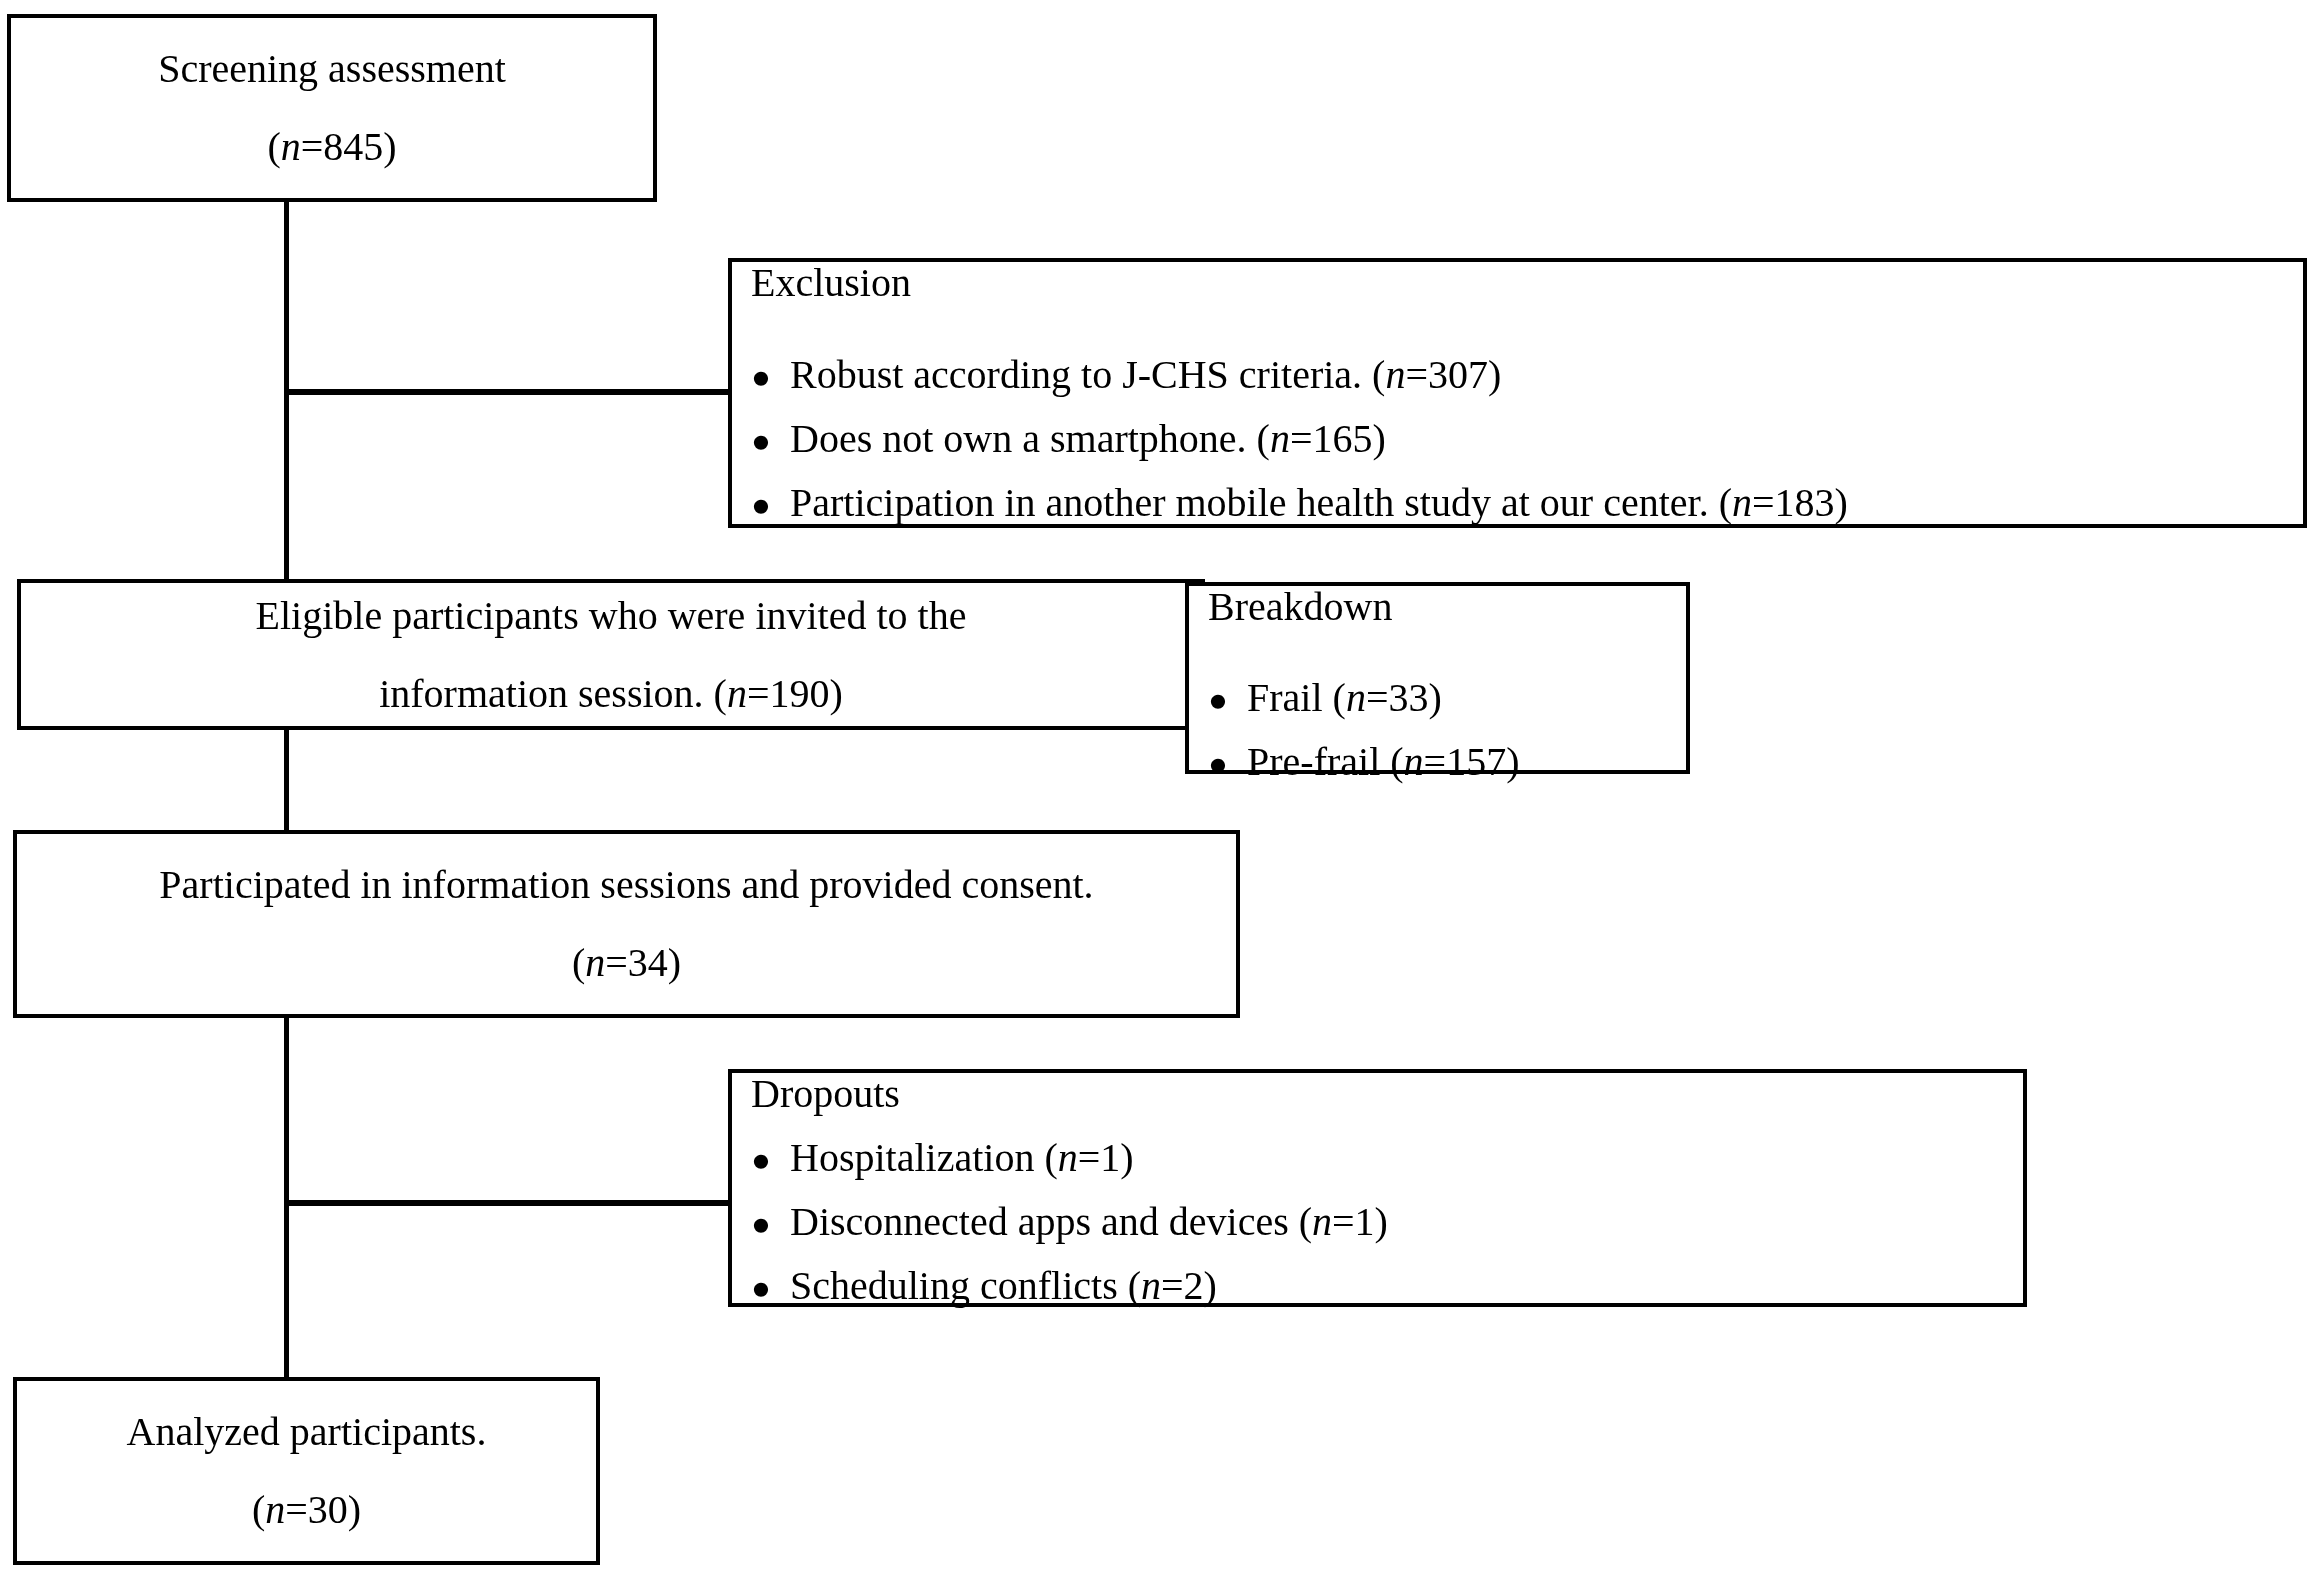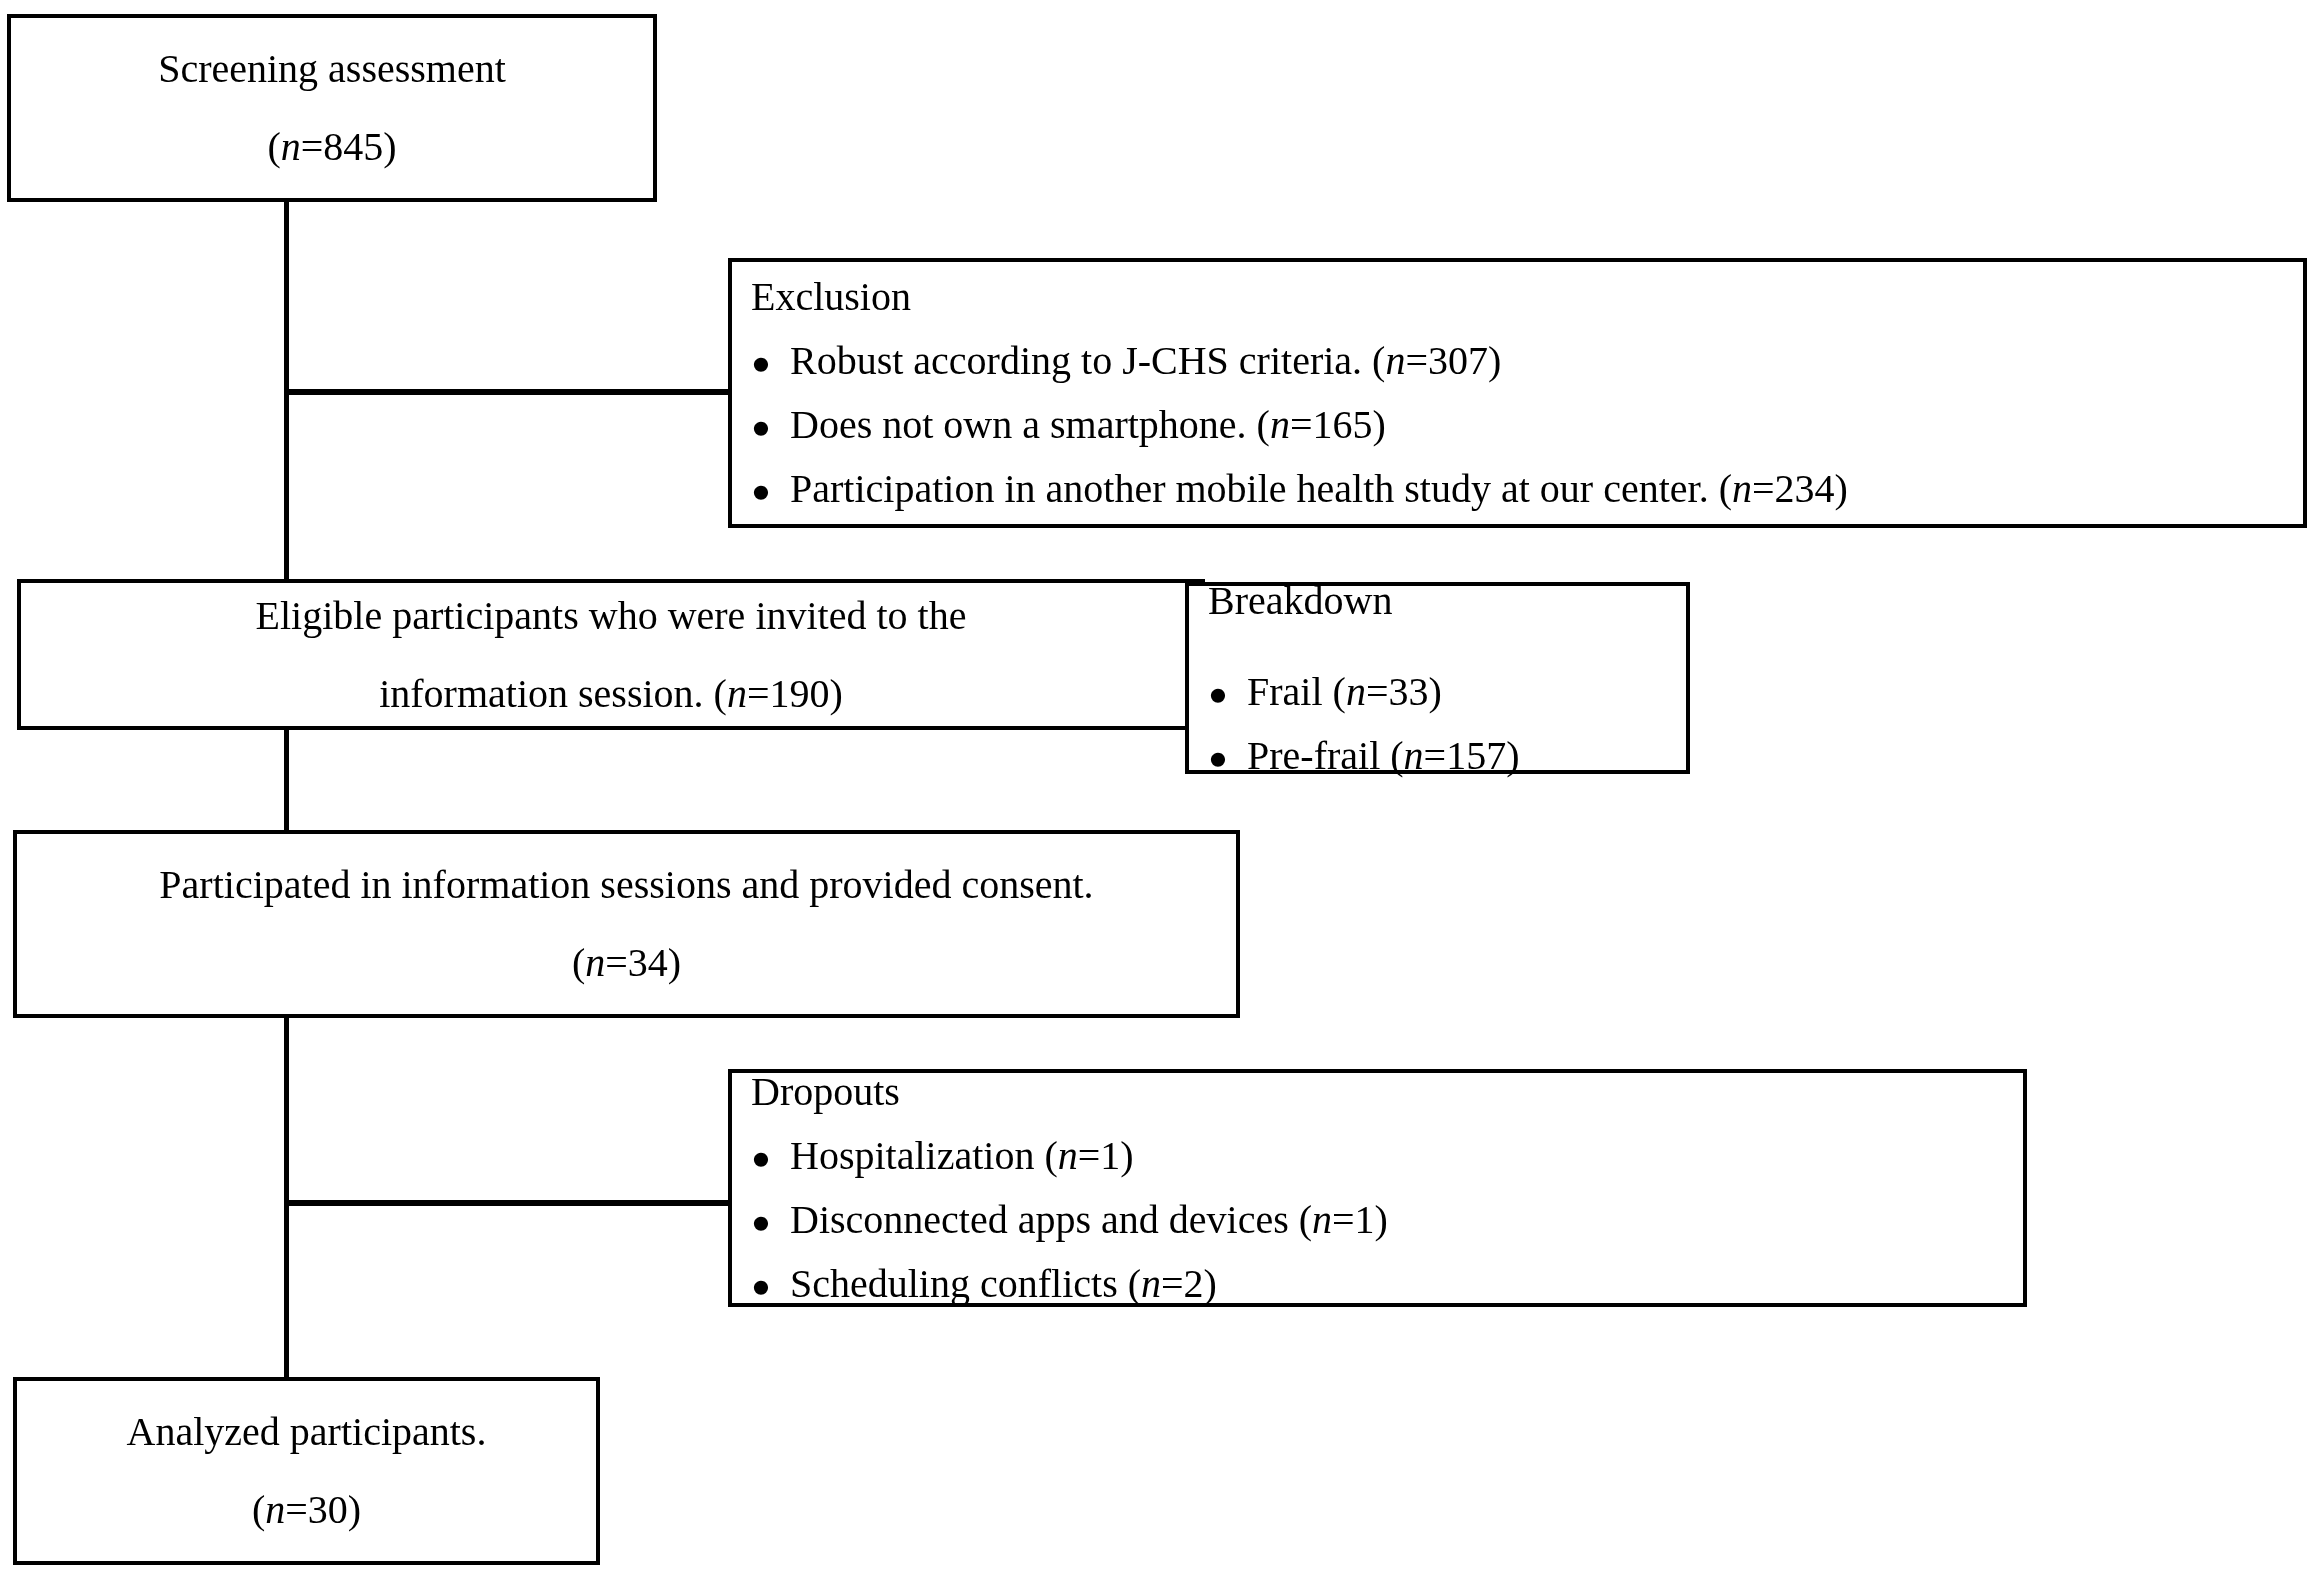--- a/index.html
+++ b/index.html
@@ -25,21 +25,21 @@
   .centered {
     display: flex;
     flex-direction: column;
     align-items: center;
     justify-content: center;
     text-align: center;
   }
   .listbox {
     display: flex;
     flex-direction: column;
-    justify-content: center;
+    justify-content: space-between;
     text-align: left;
   }
   .ln {
     font-size: 40px;
     line-height: 1.05;
     white-space: nowrap;
   }
   .ln.spaced {
     margin-top: 36px;
   }
@@ -125,21 +125,21 @@
       <li class="bullet-item">
         <span class="bullet-dot">●</span>
         <span class="bullet-text"><span>Robust according to J-CHS criteria. (</span><span class="ital">n</span><span>=307)</span></span>
       </li>
       <li class="bullet-item">
         <span class="bullet-dot">●</span>
         <span class="bullet-text"><span>Does not own a smartphone. (</span><span class="ital">n</span><span>=165)</span></span>
       </li>
       <li class="bullet-item">
         <span class="bullet-dot">●</span>
-        <span class="bullet-text"><span>Participation in another mobile health study at our center. (</span><span class="ital">n</span><span>=234)</span></span>
+        <span class="bullet-text"><span>Participation in another mobile health study at our center. (</span><span class="ital">n</span><span>=183)</span></span>
       </li>
     </ul>
   </div>
 
   <div class="box centered" style="left:17px; top:579px; width:1188px; height:151px;">
     <div class="ln">Eligible participants who were invited to the</div>
     <div class="ln spaced">
       <span>information session. (</span><span class="ital">n</span><span>=190)</span>
     </div>
   </div>

